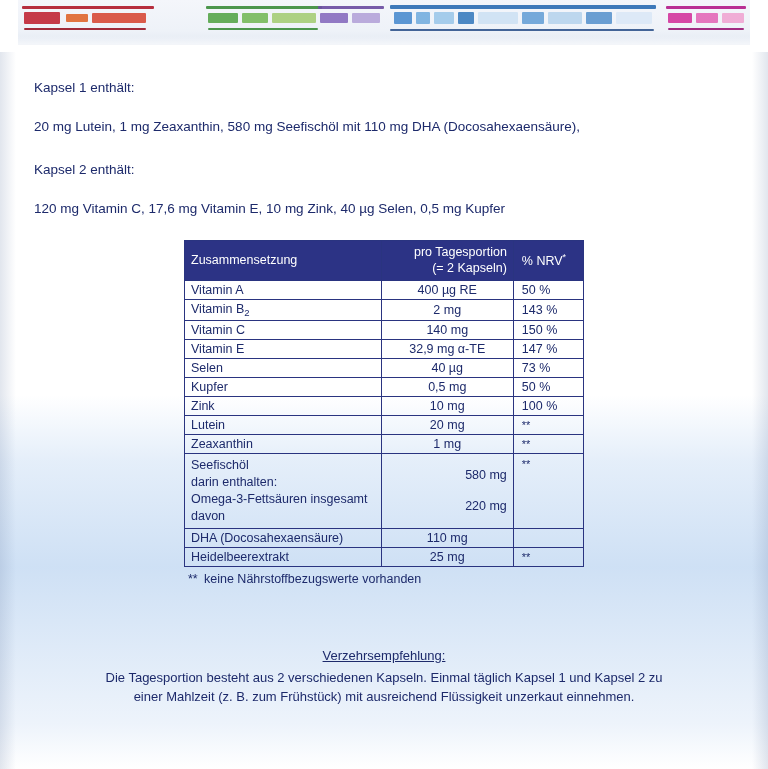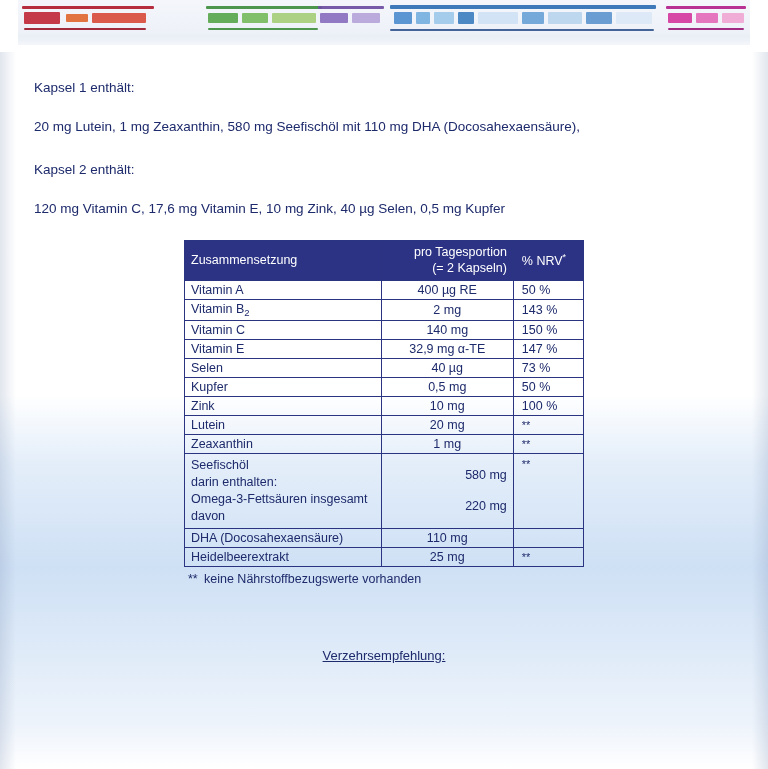--- a/index.html
+++ b/index.html
@@ -332,16 +332,20 @@
         </tr>
       </tbody>
     </table>
 
     <div class="foot-notes">
       <span class="fn"><span class="mk">**</span><span>keine Nährstoffbezugswerte vorhanden</span></span>
     </div>
 
     <div class="reco">
       <div class="reco-title">Verzehrsempfehlung:</div>
+      <div class="reco-body">
+        <span class="ln">Die Tagesportion besteht aus 2 verschiedenen Kapseln. Einmal täglich Kapsel 1 und Kapsel 2 zu</span>
+        <span class="ln">einer Mahlzeit (z. B. zum Frühstück) mit ausreichend Flüssigkeit unzerkaut einnehmen.</span>
+      </div>
     </div>
 
   </div>
 </div>
 
 </body></html>

